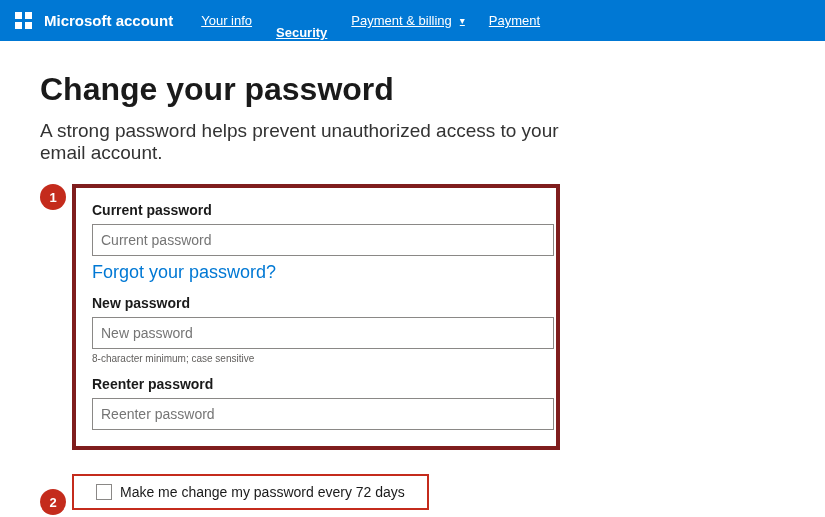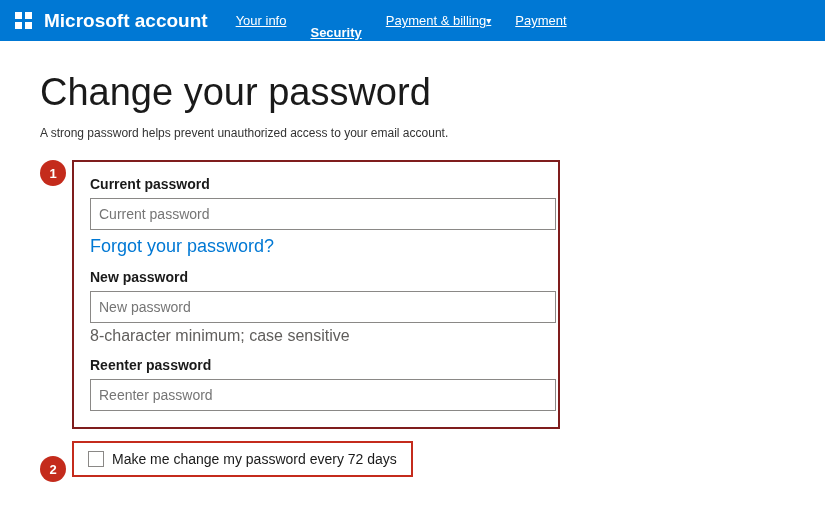--- a/index.html
+++ b/index.html
@@ -15,21 +15,21 @@
       color: #fff;
     }
     .nav-app-icon {
       width: 32px;
       height: 32px;
       display: flex; align-items: center; justify-content: center;
       margin-right: 4px;
       cursor: pointer;
     }
     .nav-brand {
-      font-size: 19px;
+      font-size: 15px;
       font-weight: 600;
       margin-right: 16px;
       white-space: nowrap;
     }
     .nav-links {
       display: flex;
       align-items: center;
       height: 100%;
     }
     .nav-link {
@@ -48,41 +48,41 @@
       margin-top: 24px;
     }
     .nav-link.active::after {
       content: '';
       position: absolute;
       bottom: 0; left: 0; right: 0;
       height: 3px;
       background: #fff;
     }
     .nav-link-with-arrow {
-      display: flex; align-items: center; gap: 0;
+      display: flex; align-items: center; gap: 8px;
     }
     .nav-arrow {
       font-size: 10px;
     }
 
     
     .main-content {
       padding: 30px 40px 40px 40px;
       max-width: 600px;
     }
 
     .page-title {
-      font-size: 38px;
-      font-weight: 400;
+      font-size: 32px;
+      font-weight: 700;
       margin-bottom: 12px;
       color: #1a1a1a;
     }
 
     .page-subtitle {
-      font-size: 12px;
+      font-size: 19px;
       color: #333;
       margin-bottom: 20px;
     }
 
     
     .step-circle {
       display: inline-flex;
       align-items: center;
       justify-content: center;
       width: 26px;
@@ -91,23 +91,23 @@
       background: #c42b1c;
       color: #fff;
       font-size: 13px;
       font-weight: 600;
       margin-right: 6px;
       flex-shrink: 0;
     }
 
     
     .form-section {
-      border: 2px solid #7f1d1d;
+      border: 4px solid #7f1d1d;
       padding: 14px 2px 16px 16px;
-      margin-bottom: 2px;
+      margin-bottom: 14px;
       position: relative;
     }
 
     .form-row {
       margin-bottom: 12px;
     }
     .form-row:last-child { margin-bottom: 0; }
 
     .form-label {
       font-size: 14px;
@@ -122,41 +122,41 @@
       height: 32px;
       border: 1px solid #8a8886;
       padding: 0 8px;
       font-size: 14px;
       color: #323130;
       outline: none;
       background: #fff;
     }
 
     .form-hint {
-      font-size: 16px;
+      font-size: 10px;
       color: #605e5c;
       margin-top: 4px;
     }
 
     .forgot-link {
       color: #0078d4;
       font-size: 18px;
       cursor: pointer;
       text-decoration: none;
       display: inline-block;
       margin-top: 6px;
     }
 
     
     .checkbox-section {
       display: flex;
       align-items: center;
       gap: 8px;
       border: 2px solid #c42b1c;
-      padding: 8px 14px;
+      padding: 8px 22px;
       margin-bottom: 20px;
       width: fit-content;
     }
 
     .checkbox-input {
       width: 16px;
       height: 16px;
       border: 1px solid #8a8886;
       cursor: pointer;
       appearance: none;

